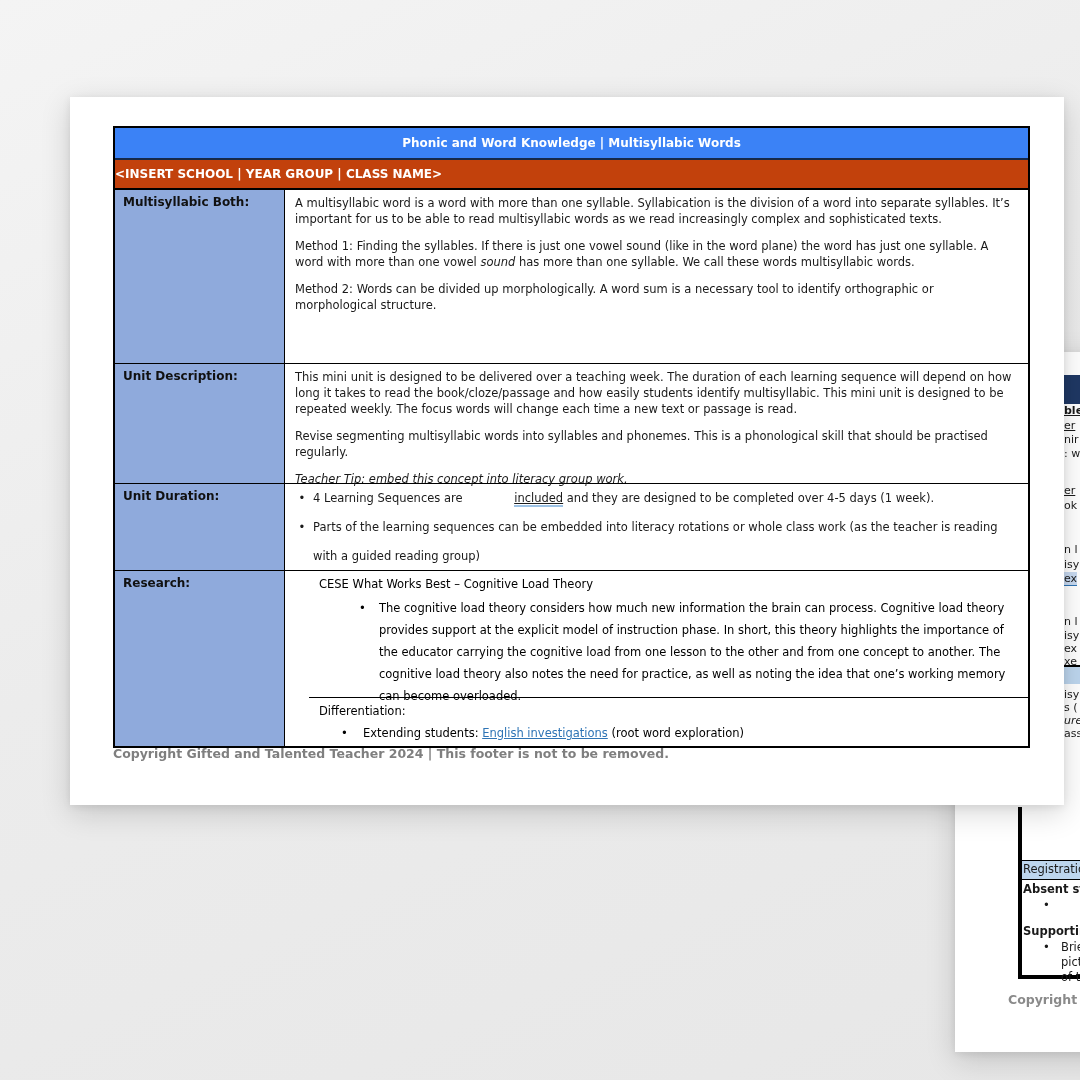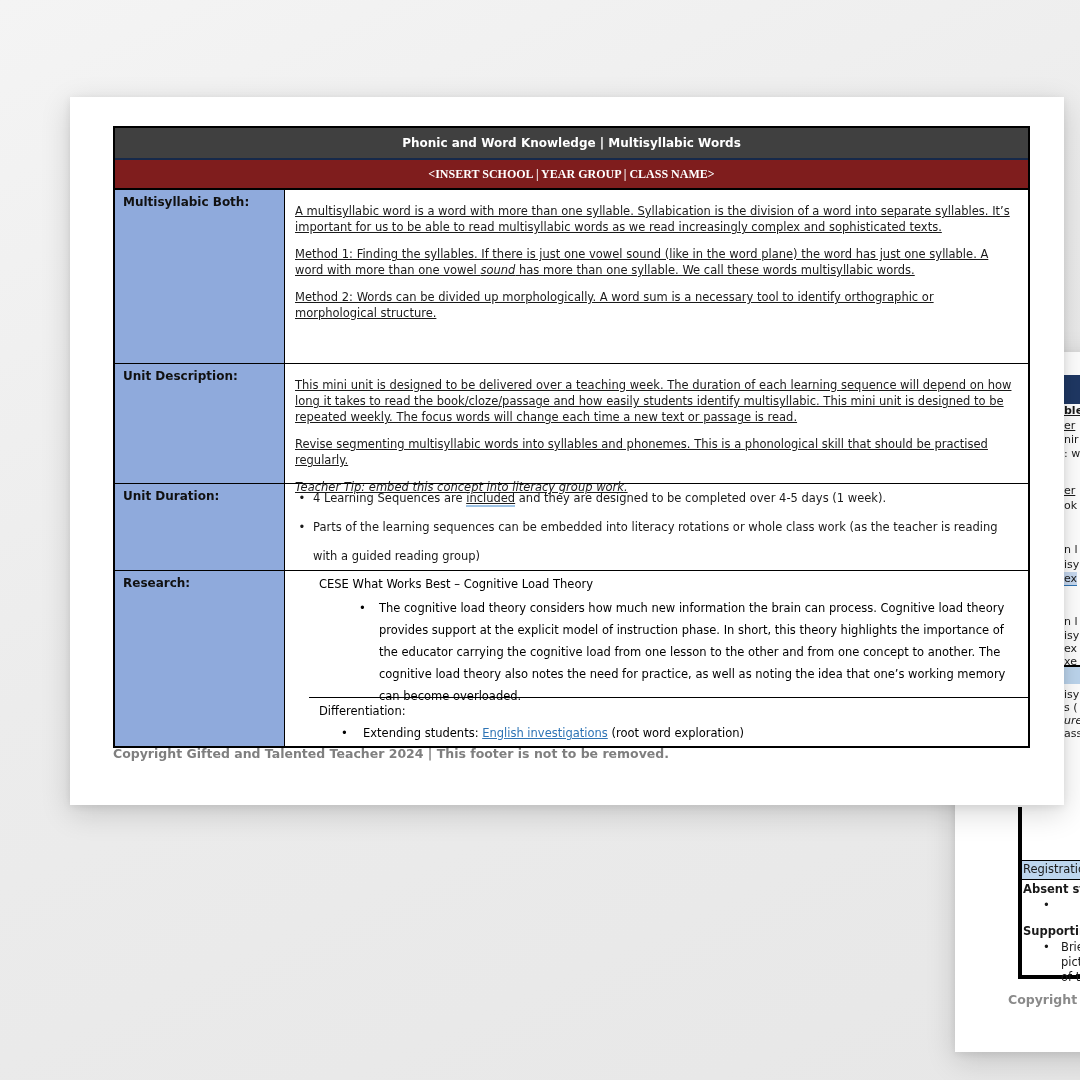--- a/index.html
+++ b/index.html
@@ -21,30 +21,30 @@
   .blue-bar{position:absolute;left:106px;top:313px;width:104px;height:17px;background:#BDD6EE;border-top:2px solid #000;}
   .p3-border-left{position:absolute;left:63px;top:455px;width:4px;height:172px;background:#000;}
   .p3-border-bottom{position:absolute;left:63px;top:623px;width:147px;height:4px;background:#000;}
   .p3-band{position:absolute;left:67px;top:508px;width:143px;height:18px;background:#BDD6EE;border-top:1px solid #000;border-bottom:1px solid #000;}
   .p3-text{position:absolute;font-size:11.5px;color:#1a1a1a;white-space:nowrap;}
   .p3-bold{font-weight:bold;}
   .p3-footer{position:absolute;left:53px;top:640px;font-size:12.5px;font-weight:bold;color:#8a8a8a;white-space:nowrap;}
   
   .main-card{left:70px;top:97px;width:994px;height:708px;z-index:2;}
   .doc-table{position:absolute;left:43px;top:29px;width:917px;border:2px solid #000;box-sizing:border-box;display:flex;flex-direction:column;}
-  .hdr1{height:30px;background:#404040;border-bottom:2px solid #16294a;display:flex;align-items:center;justify-content:center;color:#fff;font-weight:bold;font-size:12px;}
-  .hdr2{height:28px;background:#7f1d1d;border-bottom:2px solid #000;display:flex;align-items:center;justify-content:center;color:#fff;font-weight:bold;font-size:12px;font-family:Liberation Serif, serif;}
+  .hdr1{height:30px;background:#3b82f6;border-bottom:2px solid #16294a;display:flex;align-items:center;justify-content:center;color:#fff;font-weight:bold;font-size:12px;}
+  .hdr2{height:28px;background:#c2410c;border-bottom:2px solid #000;display:flex;align-items:center;color:#fff;font-weight:bold;font-size:12px;}
   .trow{display:flex;border-bottom:1.5px solid #000;box-sizing:border-box;}
   .trow:last-child{border-bottom:none;gap:24px;}
   .lbl{width:170px;min-width:170px;background:#8FAADC;border-right:1.5px solid #000;box-sizing:border-box;padding:5px 8px;font-weight:bold;font-size:12px;color:#111;}
   .cnt{flex:1;box-sizing:border-box;padding:5px 10px;font-size:11.5px;line-height:16px;color:#1a1a1a;}
-  .cnt p{margin:8px 0 11px 0;text-decoration:underline;}
+  .cnt p{margin:0 0 11px 0;}
   .cnt p:last-child{margin-bottom:0;}
   .it{font-style:italic;}
-  .u-included{text-decoration:underline;border-bottom:2px solid #9DC3E6;}
+  .u-included{text-decoration:underline;border-bottom:2px solid #9DC3E6;margin-left:48px;}
   .lnk{color:#2E74B5;text-decoration:underline;cursor:pointer;}
   .r1{height:174px;}
   .r2{height:120px;}
   .r3{height:87px;}
   .r4{height:175px;}
   .r4col{flex:1;display:flex;flex-direction:column;}
   .r4main{height:127px;box-sizing:border-box;padding:4px 10px;font-size:11.5px;line-height:18px;border-bottom:1.5px solid #000;}
   .r4diff{flex:1;box-sizing:border-box;padding:5px 10px;font-size:11.5px;line-height:16px;}
   .bullet-item{display:flex;}
   .bl29 .bullet-item{line-height:29px;}

